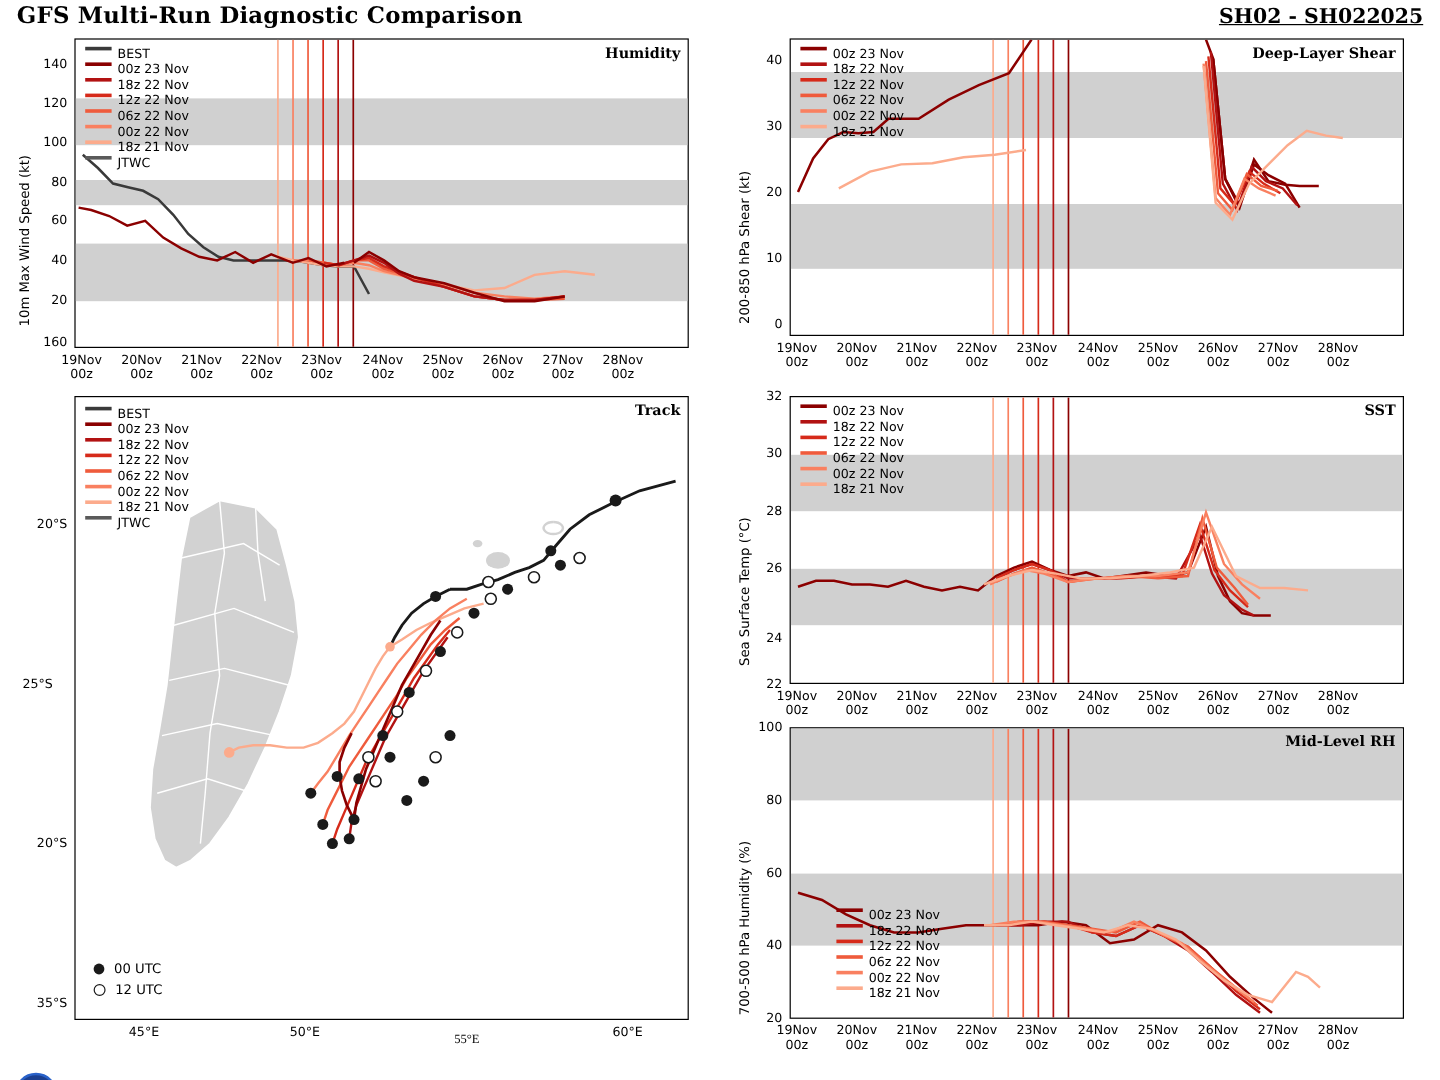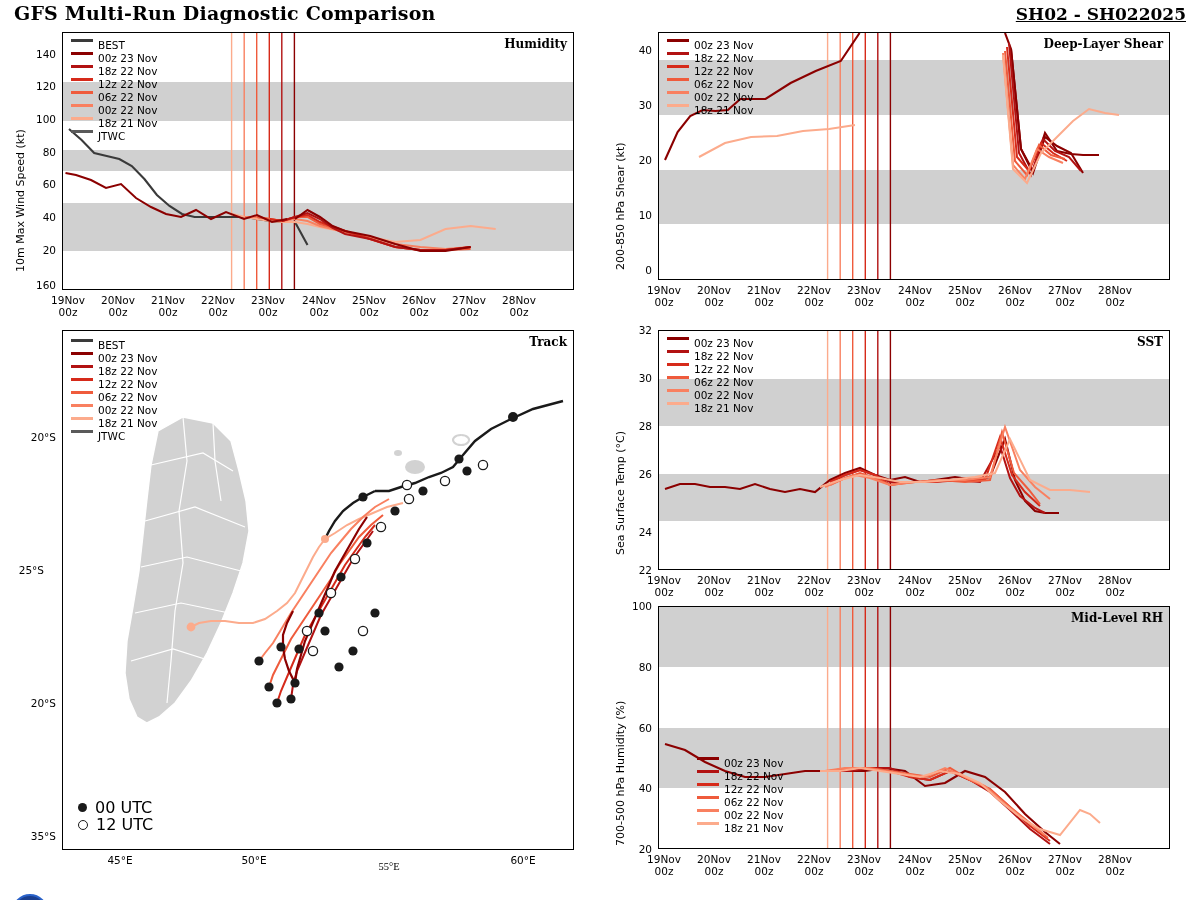--- a/index.html
+++ b/index.html
@@ -32,21 +32,21 @@
   .xtick{position:absolute;font-size:10.5px;text-align:center;white-space:nowrap;line-height:12px;}
   .legend{
     position:absolute;z-index:7;font-size:10.5px;line-height:13px;
     background:rgba(255,255,255,0.0);
   }
   .legend .row{display:flex;align-items:flex-start;height:13px;}
   .legend .swatch{display:inline-block;width:22px;height:2.5px;margin-right:5px;}
   .legend .lab{white-space:nowrap;}
   svg{position:absolute;left:0;top:0;}
   .logo{position:absolute;left:10px;bottom:8px;}
-  .trk-legend{position:absolute;font-size:16px;z-index:7;}
+  .trk-legend{position:absolute;font-size:11px;z-index:7;}
   .trk-legend .row{display:flex;align-items:center;height:17px;}
   .dotf{width:9px;height:9px;border-radius:50%;background:#1a1a1a;display:inline-block;margin-right:8px;margin-left:3px;}
   .doto{width:8px;height:8px;border-radius:50%;background:#fff;border:1.3px solid #1a1a1a;display:inline-block;margin-right:8px;margin-left:3px;}
 </style>
 </head>
 <body>
 
 <div class="title-left">GFS Multi-Run Diagnostic Comparison</div>
 <div class="title-right">SH02 - SH022025</div>
 

